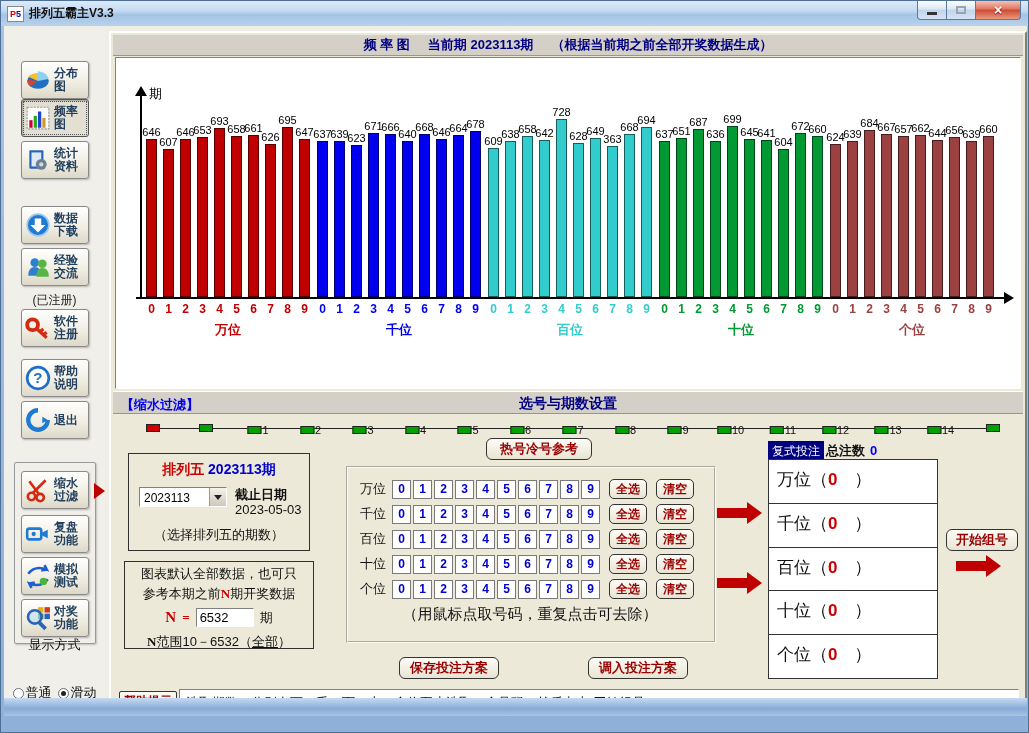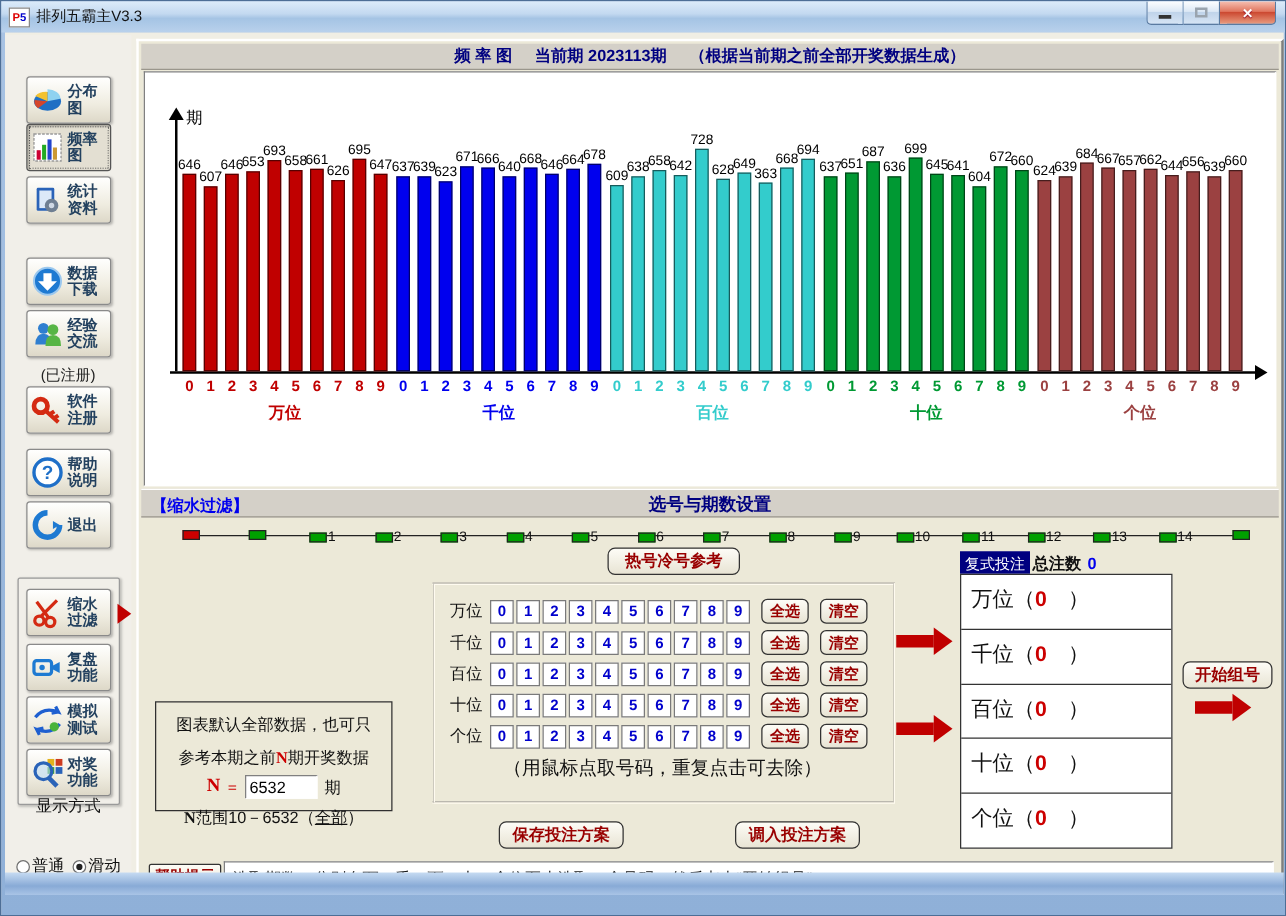--- a/index.html
+++ b/index.html
@@ -5,21 +5,21 @@
   * { box-sizing: border-box; margin: 0; padding: 0; }
   body { font-family: "Liberation Sans", "DejaVu Sans", sans-serif; }
   .app { position: relative; width: 1029px; height: 733px; background: linear-gradient(180deg,#a8c3e4,#8fb0d8); overflow: hidden; border: 1px solid #4d6e96; }
 
   
   .titlebar { position: absolute; left: 0; top: 0; width: 100%; height: 25px;
     background: linear-gradient(180deg,#dcebfa 0%,#c3d9f0 40%,#a5c4e4 55%,#b9d1ec 100%);
     display: flex; align-items: center; padding-left: 6px; }
   .app-icon { width: 17px; height: 16px; background: #fff; border: 1px solid #888; font-size: 9px; font-weight: bold; line-height: 14px; text-align: center; }
   .app-icon .r { color: #d00; } .app-icon .b { color: #00c; }
-  .title-text { margin-left: 5px; font-size: 12px; color: #111; }
+  .title-text { margin-left: 5px; font-size: 12px; color: #111; font-weight: bold; }
   .win-controls { position: absolute; right: 7px; top: 0; display: flex; }
   .win-btn { height: 19px; border: 1px solid #5a7aa0; border-top: none; display: flex; align-items: center; justify-content: center;
     background: linear-gradient(180deg,#fdfeff,#dce8f5 45%,#c0d4ea 50%,#d6e4f4); }
   .win-btn.min { width: 30px; border-radius: 0 0 0 4px; }
   .win-btn.max { width: 28px; border-left: none; border-right: none; }
   .win-btn.close { width: 46px; border-radius: 0 0 4px 0;
     background: linear-gradient(180deg,#f6c0b2,#e0765f 45%,#cc4a32 50%,#e89a7e); }
   .glyph-min { width: 10px; height: 3px; background: #333; margin-top: 6px; }
   .glyph-max { width: 10px; height: 8px; border: 2px solid #9aa4ae; }
   .glyph-close { color: #fff; font-weight: bold; font-size: 14px; line-height: 14px; text-shadow: 0 1px 1px #802; }
@@ -95,21 +95,21 @@
   .combo { width: 88px; height: 20px; background: #fff; border: 1px solid; border-color: #808080 #fff #fff #808080; display: flex; cursor: pointer; }
   .combo-text { flex: 1; font-size: 12px; padding: 3px 0 0 4px; color: #000; }
   .combo-arrow { width: 17px; background: linear-gradient(180deg,#f4f2ea,#cdc8ba); border-left: 1px solid #999; display: flex; align-items: center; justify-content: center; }
   .combo-arrow::after { content: ''; width: 0; height: 0; border-top: 5px solid #222; border-left: 4px solid transparent; border-right: 4px solid transparent; }
   .deadline { margin-left: 8px; font-size: 13px; color: #111; line-height: 15px; }
   .deadline .d1 { font-weight: bold; }
   .period-note { text-align: center; margin-top: 9px; font-size: 13px; color: #111; }
 
   
   .n-box { position: absolute; left: 13px; top: 528px; width: 190px; height: 88px; border: 1px solid #303030; font-size: 13px; color: #111; }
-  .n-line { text-align: center; margin-top: 10px; line-height: 16px; }
+  .n-line { text-align: center; margin-top: 4px; line-height: 16px; }
   .n-red { color: #cc0000; font-weight: bold; font-family: "Liberation Serif", serif; }
   .n-input-row { display: flex; align-items: center; justify-content: center; margin-top: 6px; gap: 6px; }
   .n-input { width: 58px; height: 19px; background: #fff; border: 1px solid; border-color: #808080 #fff #fff #808080; font-size: 13px; padding-left: 3px; font-family: "Liberation Sans", sans-serif; }
   .n-range { text-align: center; margin-top: 6px; }
   .n-range .nb { font-weight: bold; font-family: "Liberation Serif", serif; }
   .n-range .all { text-decoration: underline; }
 
   
   .grid-box { position: absolute; left: 235px; top: 433px; width: 370px; height: 177px; border: 2px groove #fffbf0; background: #ece9d8; padding: 11px 0 0 12px; }
   .grid-row { display: flex; align-items: center; margin-bottom: 5px; }
@@ -649,20 +649,37 @@
             <div class="mark"></div>
             <span class="mark-label">14</span>
           </div>
           <div class="mark-wrap" style="left: 100%;">
             <div class="mark"></div>
           </div>
         </div>
 
       <div class="red-btn hot-btn">热号冷号参考</div>
 
+      <div class="period-box">
+        <div class="period-title">
+          <span class="red">排列五</span>
+          <span class="blue">2023113期</span>
+        </div>
+        <div class="combo-row">
+          <div class="combo">
+            <span class="combo-text">2023113</span>
+            <span class="combo-arrow"></span>
+          </div>
+          <div class="deadline">
+            <div class="d1">截止日期</div>
+            <div>2023-05-03</div>
+          </div>
+        </div>
+        <div class="period-note">（选择排列五的期数）</div>
+      </div>
 
       <div class="n-box">
         <div class="n-line">图表默认全部数据，也可只</div>
         <div class="n-line"><span>参考本期之前</span><span class="n-red">N</span><span>期开奖数据</span></div>
         <div class="n-input-row">
           <span class="n-red" style="font-size:15px">N</span>
           <span class="n-red">=</span>
           <input class="n-input" value="6532" style="">
           <span>期</span>
         </div>

